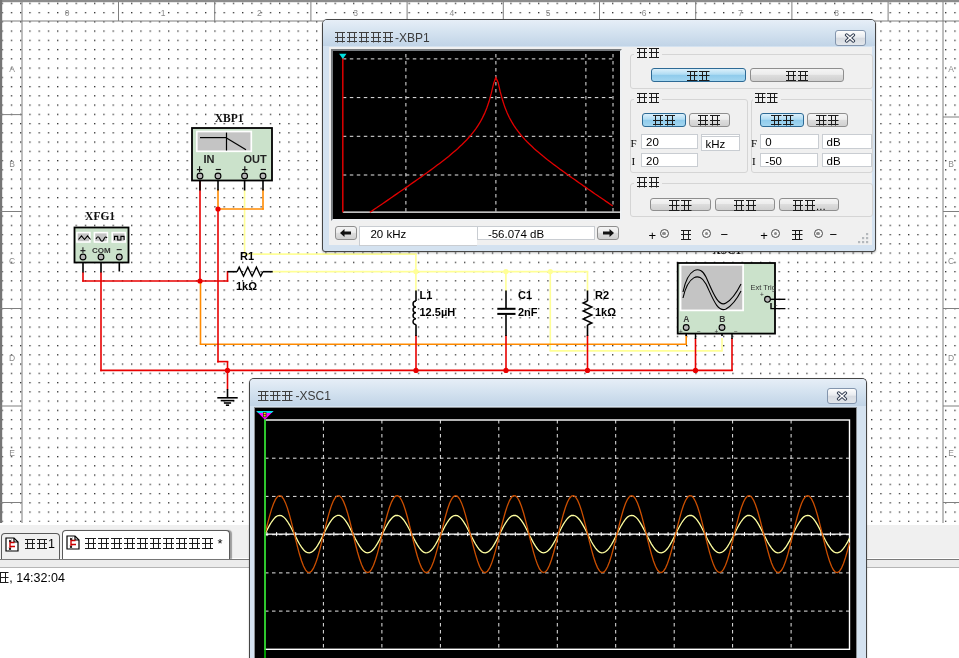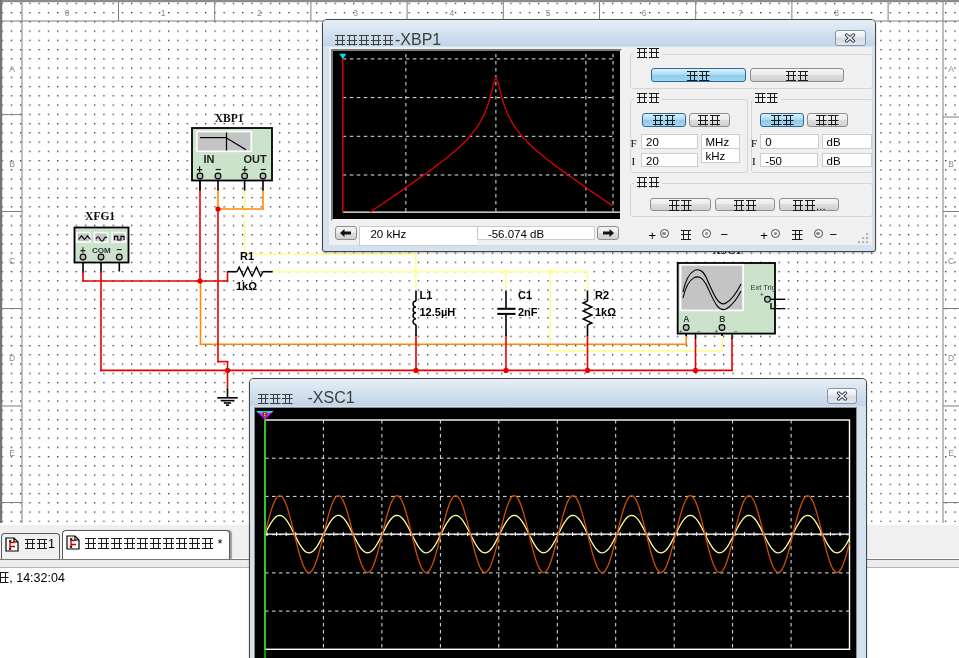--- a/index.html
+++ b/index.html
@@ -15,21 +15,21 @@
 linear-gradient(var(--c),var(--c)) 0 9.4px/10.5px 1.1px,
 linear-gradient(var(--c),var(--c)) 2.6px 0/1.1px 10.5px,
 linear-gradient(var(--c),var(--c)) 7.2px 0/1.1px 10.5px;
 background-repeat:no-repeat;--c:#1c1c1c}
 .cj.t{--c:#3f3f3f}
 .cj.s12{width:11.5px;height:11.5px;background-size:11.5px 1.3px,11.5px 1.2px,11.5px 1.2px,1.2px 11.5px,1.2px 11.5px;background-position:0 0,0 5.1px,0 10.3px,2.9px 0,7.9px 0}
 .win{position:absolute;border:1.4px solid #454545;border-radius:5px 5px 3px 3px;
 background:#d4e2f0;box-shadow:0 1px 2px rgba(0,0,0,.25)}
 .tbar{position:absolute;left:0;top:0;right:0;height:26px;border-radius:4px 4px 0 0;
 background:linear-gradient(180deg,#e6eef7 0%,#d5e3f0 45%,#c1d4e7 100%)}
-.tt{position:absolute;font-size:16px;color:#3c3c3c;white-space:nowrap}
+.tt{position:absolute;font-size:12px;color:#3c3c3c;white-space:nowrap}
 .closeb{position:absolute;width:30.5px;height:16px;border:1px solid #8395ad;border-radius:3px;
 background:linear-gradient(180deg,#fdfdfd,#e8ebef 45%,#d7dbe1 50%,#e2e6eb);}
 .closeb svg{position:absolute;left:50%;top:50%;transform:translate(-50%,-50%)}
 .client{position:absolute;background:#f0f0f0}
 .gb{position:absolute;border:1px solid #d5d5d5;border-radius:3px}
 .gbl{position:absolute;font-size:10.5px;color:#1a1a1a;background:#f0f0f0;padding:0 2px;white-space:nowrap}
 .btn{position:absolute;border:1px solid #8e8e8e;border-radius:3px;
 background:linear-gradient(180deg,#f4f4f4,#ececec 45%,#dddddd 50%,#d0d0d0);
 font-size:11.5px;color:#000;text-align:center;white-space:nowrap}
 .btn.sel{border-color:#2d6a95;background:linear-gradient(180deg,#dcf0fb,#b0dcf3 45%,#8fcbec 50%,#a3d6f0)}
@@ -298,21 +298,21 @@
       <div class="gbl" style="left:429.5px;top:72px"><span class="cj"></span><span class="cj"></span></div>
       <div class="btn sel" style="left:319px;top:92.5px;width:44px;height:14.5px;padding-top:1px"><span class="cj"></span><span class="cj"></span></div>
       <div class="btn" style="left:365.5px;top:92.5px;width:41px;height:14.5px;padding-top:1px"><span class="cj"></span><span class="cj"></span></div>
       <div class="btn sel" style="left:437.29999999999995px;top:92.5px;width:44px;height:14.5px;padding-top:1px"><span class="cj"></span><span class="cj"></span></div>
       <div class="btn" style="left:483.9px;top:92.5px;width:41px;height:14.5px;padding-top:1px"><span class="cj"></span><span class="cj"></span></div>
       <div class="lbl" style="left:307.5px;top:116.5px">F</div>
       <div class="lbl" style="left:308.5px;top:134.5px">I</div>
       <div class="fld" style="left:318px;top:114px;width:57px;height:14.5px">20</div>
       <div class="fld" style="left:377.5px;top:114px;width:39px;height:14.5px">MHz</div>
       <div class="fld" style="left:318px;top:132.5px;width:57px;height:14.5px">20</div>
-      <div class="fld" style="left:377.5px;top:128px;width:39px;height:14.5px">kHz</div>
+      <div class="fld" style="left:377.5px;top:116px;width:39px;height:14.5px">kHz</div>
       <div class="lbl" style="left:428px;top:116.5px">F</div>
       <div class="lbl" style="left:429px;top:134.5px">I</div>
       <div class="fld" style="left:437.29999999999995px;top:114px;width:58.5px;height:14.5px">0</div>
       <div class="fld" style="left:498.5px;top:114px;width:50.5px;height:14.5px">dB</div>
       <div class="fld" style="left:437.29999999999995px;top:132.5px;width:58px;height:14.5px">-50</div>
       <div class="fld" style="left:498.5px;top:132.5px;width:50.5px;height:14.5px">dB</div>
       <div class="gb" style="left:307px;top:163px;width:243px;height:33.5px"></div>
       <div class="gbl" style="left:311px;top:156.5px"><span class="cj"></span><span class="cj"></span></div>
       <div class="btn" style="left:326.9px;top:177.8px;width:61px;height:13.5px;padding-top:1px"><span class="cj"></span><span class="cj"></span></div>
       <div class="btn" style="left:392.1px;top:177.8px;width:60px;height:13.5px;padding-top:1px"><span class="cj"></span><span class="cj"></span></div>
@@ -340,21 +340,21 @@
         <rect x="539" y="221" width="2.2" height="2.2" fill="#b4b8bc"></rect>
         <rect x="543" y="221" width="2.2" height="2.2" fill="#b4b8bc"></rect>
         <rect x="539" y="217" width="2.2" height="2.2" fill="#b4b8bc"></rect>
         <rect x="543" y="217" width="2.2" height="2.2" fill="#b4b8bc"></rect>
         <rect x="543" y="213" width="2.2" height="2.2" fill="#b4b8bc"></rect>
       </svg>
 </div>
 
 <div class="win" style="left:248.5px;top:377.5px;width:618px;height:281px;border-bottom:none;border-radius:5px 5px 0 0">
   <div class="tbar" style="height:27px"></div>
-  <div class="tt" style="left:8px;top:10.5px"><span class="cj t"></span><span class="cj t"></span><span class="cj t"></span><span style="margin-left:14px">-XSC1</span></div>
+  <div class="tt" style="left:8px;top:10.5px"><span class="cj t"></span><span class="cj t"></span><span class="cj t"></span><span style="margin-left:2px">-XSC1</span></div>
   <div class="closeb" style="left:577px;top:9px">
         <svg width="12" height="10" viewBox="0 0 12 10">
           <g stroke="#333e52" stroke-width="3.4" stroke-linecap="round">
             <line x1="2.6" y1="2" x2="9.4" y2="8"></line>
             <line x1="9.4" y1="2" x2="2.6" y2="8"></line>
           </g>
           <g stroke="#fdfdfd" stroke-width="1.5" stroke-linecap="round">
             <line x1="2.6" y1="2" x2="9.4" y2="8"></line>
             <line x1="9.4" y1="2" x2="2.6" y2="8"></line>
           </g>

